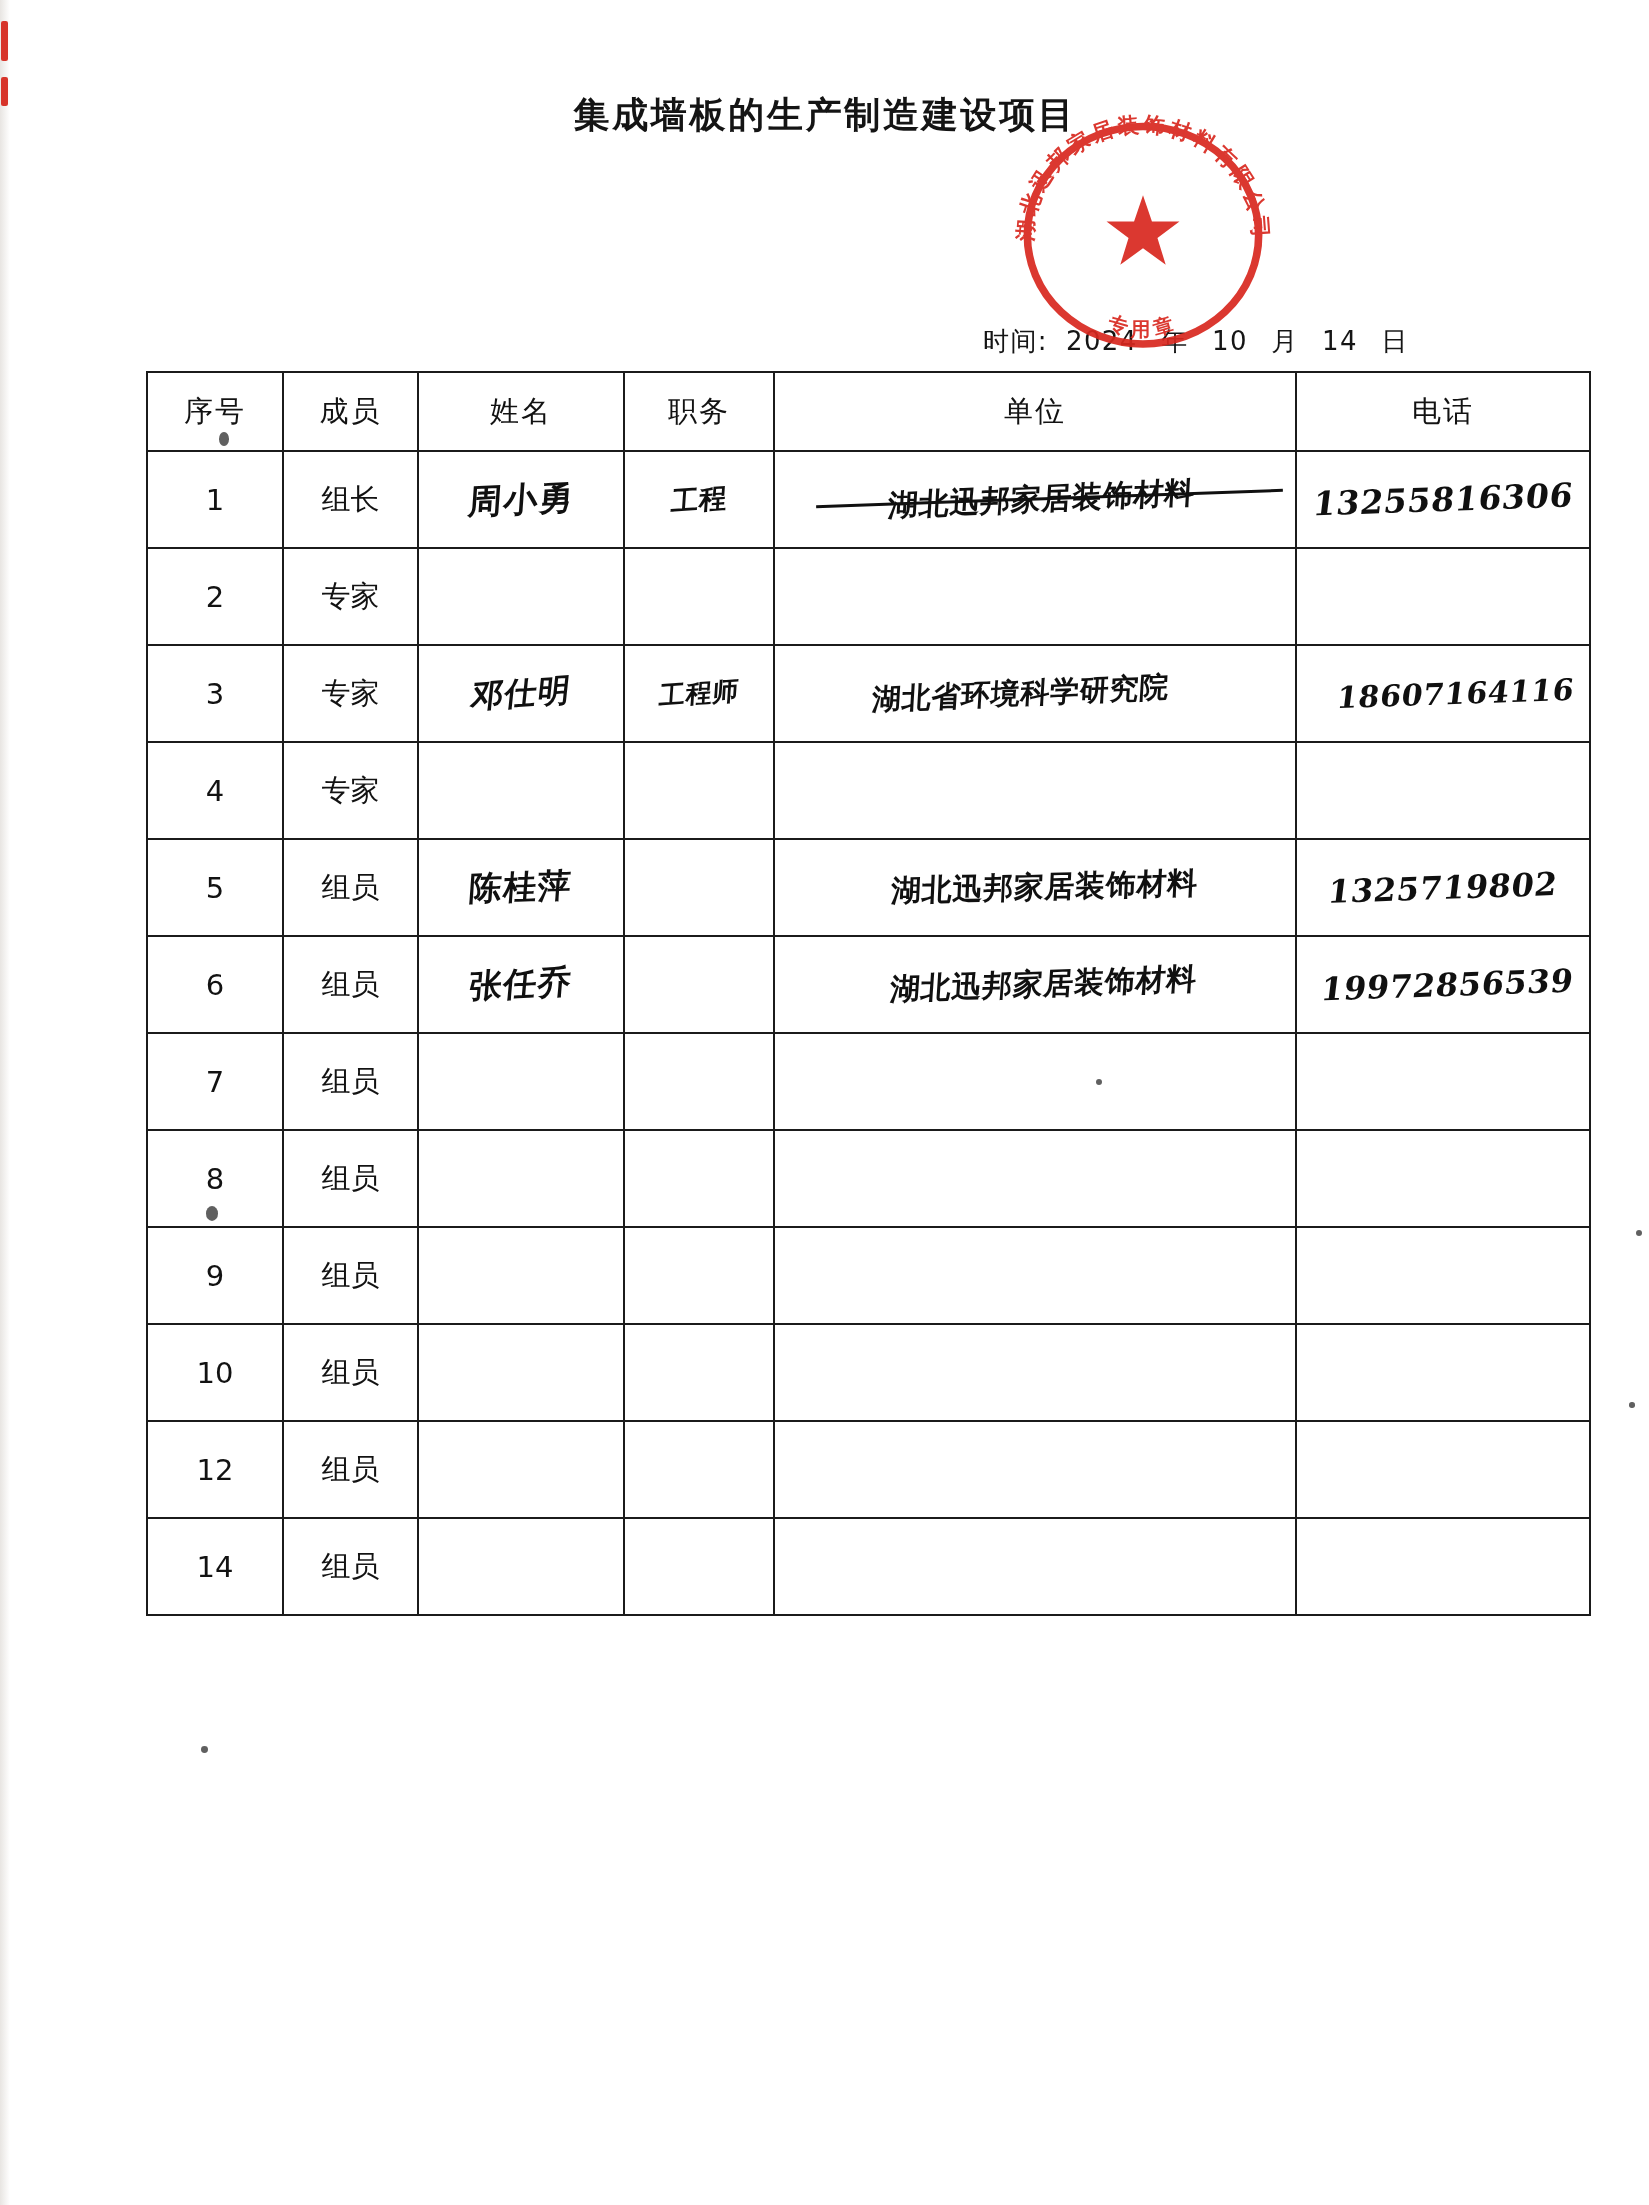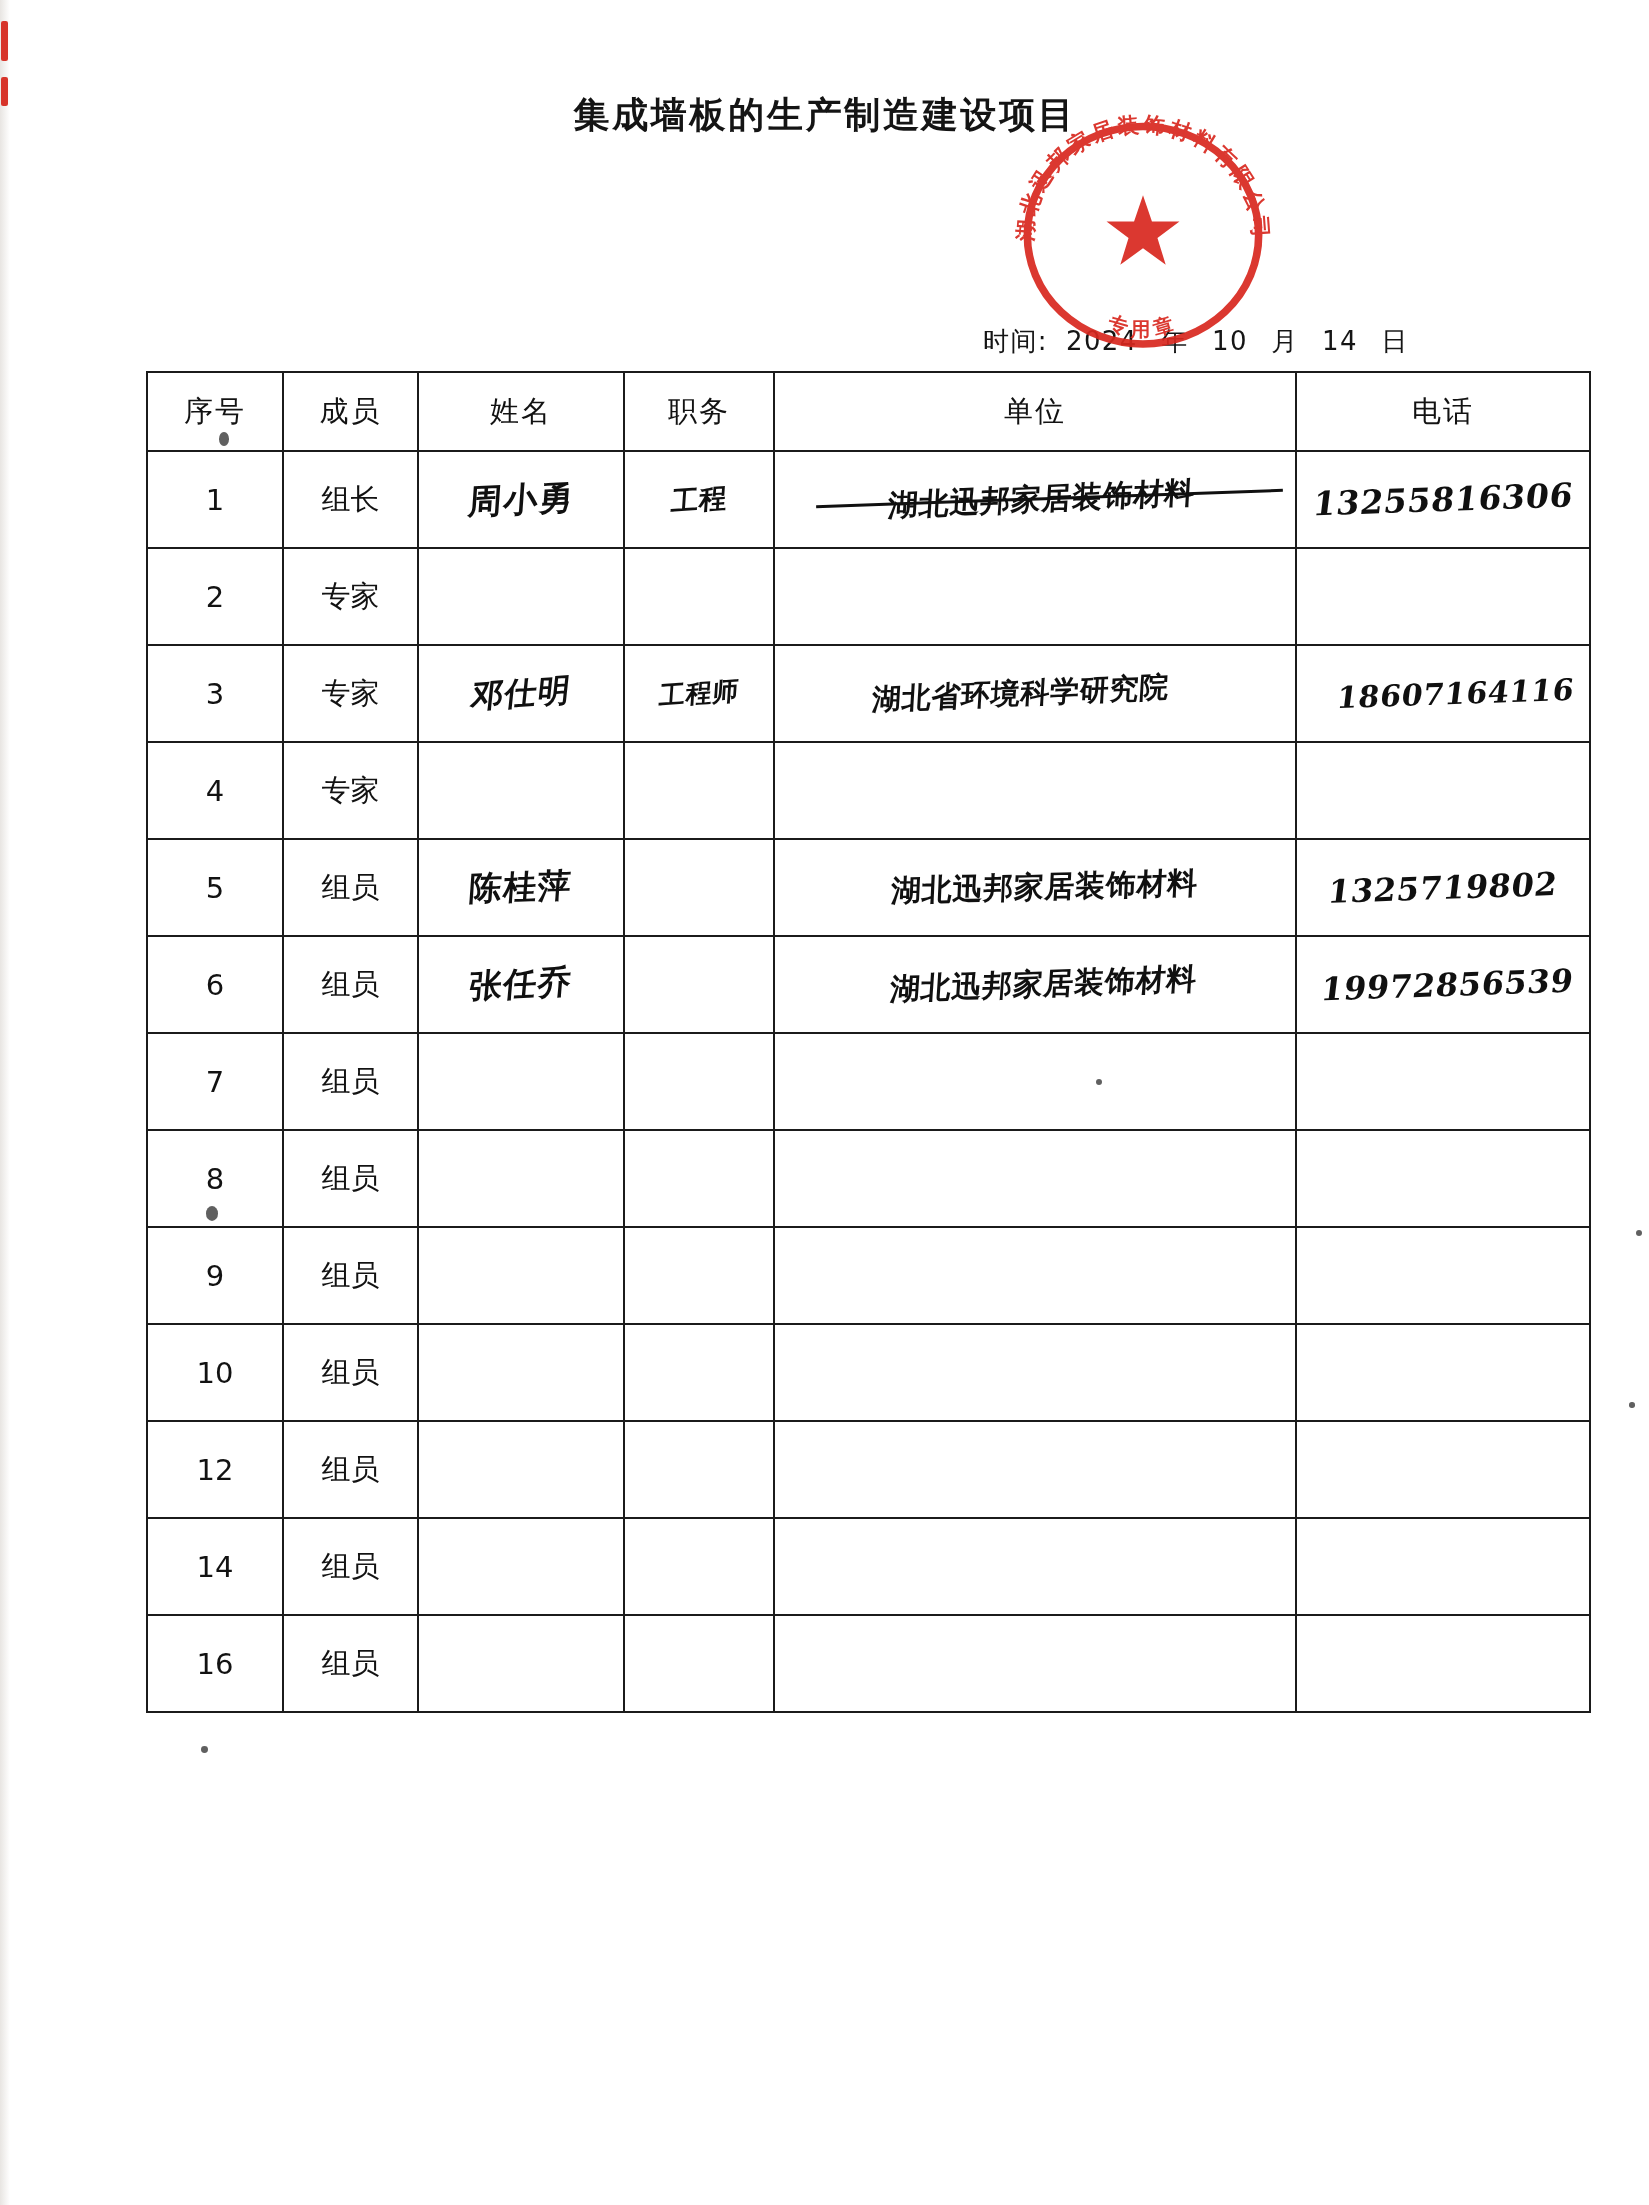--- a/index.html
+++ b/index.html
@@ -372,23 +372,15 @@
       <td></td>
     </tr>
     <tr>
       <td>14</td>
       <td>组员</td>
       <td></td>
       <td></td>
       <td></td>
       <td></td>
     </tr>
-    <tr>
-      <td>16</td>
-      <td>组员</td>
-      <td></td>
-      <td></td>
-      <td></td>
-      <td></td>
-    </tr>
   </tbody>
 </table>
 
 
 </body></html>

